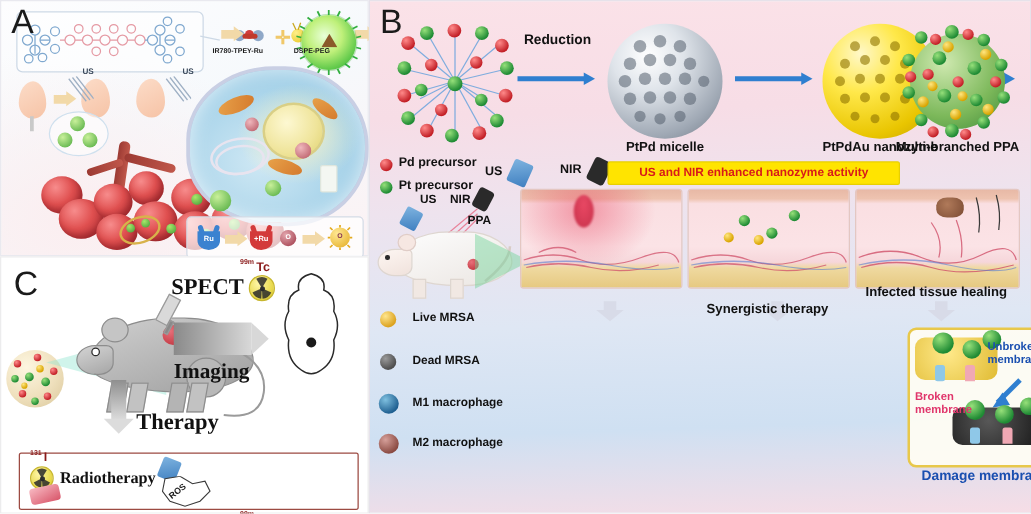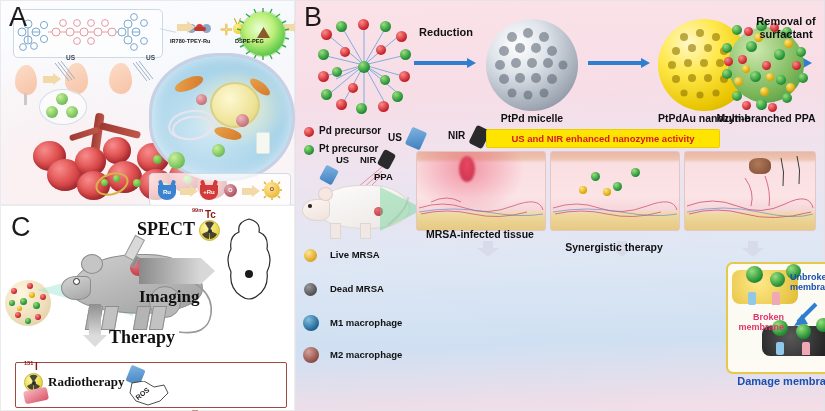--- a/index.html
+++ b/index.html
@@ -550,21 +550,20 @@
             <circle cx="50" cy="59" r="4"></circle>
             <circle cx="66" cy="60" r="4"></circle>
           <circle cx="26" cy="74" r="3.6"></circle>
             <circle cx="42" cy="76" r="3.6"></circle>
             <circle cx="58" cy="74" r="3.6"></circle>
         </g>
       </svg>
     </div>
     <div class="tc" style="left:356px;top:112px;width:104px;font-size:10.5px;color:#111;">PtPdAu nanozyme</div>
 
-    <div class="tc" style="left:450px;top:14px;width:80px;font-size:11px;color:#111;line-height:1.2;">Removal of surfactant</div>
     <div class="bArrow" style="left:460px;top:58px;width:56px;"></div>
 
     <div class="sphere" style="left:424px;top:18px;width:92px;height:92px;">
       <div style="position:absolute;inset:8px;border-radius:50%;
            background:radial-gradient(circle at 36% 30%,#cfe9b0,#7cb85a 60%,#3f8a3a 100%);"></div>
       <div class="ptDot" style="left:12px;top:6px;width:10px;height:10px;"></div>
       <div class="ptDot" style="left:36px;top:1px;width:11px;height:11px;"></div>
       <div class="ptDot" style="left:62px;top:8px;width:10px;height:10px;"></div>
       <div class="ptDot" style="left:76px;top:28px;width:10px;height:10px;"></div>
       <div class="ptDot" style="left:78px;top:54px;width:10px;height:10px;"></div>
@@ -651,21 +650,20 @@
         <g stroke="#d0506a" stroke-width="1" fill="none" opacity=".75">
           <path d="M2 56 Q26 48 48 56 T96 54 T126 58"></path>
           <path d="M4 62 Q30 56 56 62 T110 60"></path>
           <path d="M14 50 Q30 42 44 50"></path>
         </g>
         <g stroke="#5a7fd0" stroke-width="1" fill="none" opacity=".6">
           <path d="M2 60 Q36 54 70 60 T126 62"></path>
         </g>
       </svg>
     </div>
-    <div class="tc" style="left:116px;top:228px;width:136px;font-size:10.5px;color:#111;">MRSA-infected tissue</div>
 
     <div class="tissue" style="left:254px;top:150px;width:128px;height:78px;">
       <div class="ptDot" style="left:40px;top:20px;width:9px;height:9px;"></div>
       <div class="ptDot" style="left:62px;top:30px;width:9px;height:9px;"></div>
       <div class="ptDot" style="left:80px;top:16px;width:9px;height:9px;"></div>
       <div class="auDot" style="left:52px;top:36px;width:8px;height:8px;"></div>
       <div class="auDot" style="left:28px;top:34px;width:8px;height:8px;"></div>
       <svg width="128" height="78" style="position:absolute;left:0;top:0;">
         <g stroke="#d0506a" stroke-width="1" fill="none" opacity=".75">
           <path d="M2 56 Q26 48 48 56 T96 54 T126 58"></path>
@@ -690,20 +688,21 @@
         </g>
         <g stroke="#5a7fd0" stroke-width="1" fill="none" opacity=".6">
           <path d="M2 60 Q38 52 74 60 T128 62"></path>
         </g>
         <g stroke="#3a3a3a" stroke-width="1" fill="none">
           <path d="M96 6 Q100 20 98 34"></path>
             <path d="M112 4 Q116 18 114 32"></path>
         </g>
       </svg>
     </div>
+    <div class="tc" style="left:384px;top:228px;width:138px;font-size:10.5px;color:#111;">Infected tissue healing</div>
 
     <div style="position:absolute;left:8px;top:246px;">
       <div class="legDot" style="left:0;top:2px;width:13px;height:13px;
            background:radial-gradient(circle at 34% 30%,#ffe68f,#dca320 70%);"></div>
       <div class="t" style="left:26px;top:3px;font-size:9.5px;color:#111;">Live MRSA</div>
       <div class="legDot" style="left:0;top:36px;width:13px;height:13px;
            background:radial-gradient(circle at 34% 30%,#9a9a9a,#4f4f4f 70%);"></div>
       <div class="t" style="left:26px;top:37px;font-size:9.5px;color:#111;">Dead MRSA</div>
       <div class="legDot" style="left:-1px;top:68px;width:16px;height:16px;
            background:radial-gradient(circle at 34% 30%,#7fc0e0,#1f5f90 72%);"></div>
@@ -732,21 +731,21 @@
       <div class="ptDot" style="left:18px;top:2px;width:17px;height:17px;"></div>
       <div class="ptDot" style="left:42px;top:8px;width:15px;height:15px;"></div>
       <div class="ptDot" style="left:58px;top:0px;width:15px;height:15px;"></div>
       <div class="probe" style="left:20px;top:28px;width:8px;height:13px;background:#8fc8e8;"></div>
       <div class="laser" style="left:44px;top:28px;width:8px;height:13px;background:#f0a8b4;"></div>
       <div class="t" style="left:62px;top:8px;font-size:9px;color:#1a4fb0;line-height:1.15;white-space:normal;width:58px;">Unbroken membrane</div>
       <svg width="40" height="26" style="position:absolute;left:62px;top:38px;">
         <path d="M26 2 L8 20" stroke="#2f7fd0" stroke-width="4" fill="none"></path>
         <path d="M12 12 L4 24 L18 22 Z" fill="#2f7fd0"></path>
       </svg>
-      <div class="t" style="left:4px;top:48px;font-size:9px;color:#e0356b;line-height:1.15;white-space:normal;width:52px;text-align:right;">Broken membrane</div>
+      <div class="t" style="left:4px;top:48px;font-size:9px;color:#e0356b;line-height:1.15;white-space:normal;width:52px;">Broken membrane</div>
       <div style="position:absolute;left:34px;top:62px;width:72px;height:30px;border-radius:8px;
            background:radial-gradient(circle at 40% 35%,#585858,#161616);"></div>
       <div class="ptDot" style="left:44px;top:56px;width:16px;height:16px;"></div>
       <div class="ptDot" style="left:68px;top:60px;width:15px;height:15px;"></div>
       <div class="ptDot" style="left:88px;top:54px;width:14px;height:14px;"></div>
       <div class="probe" style="left:48px;top:78px;width:8px;height:13px;background:#8fc8e8;"></div>
       <div class="laser" style="left:74px;top:78px;width:8px;height:13px;background:#f0a8b4;"></div>
     </div>
     <div class="tc" style="left: 430px; top: 375px; width: 124px; font-size: 11px; color: rgb(26, 79, 176);">Damage membrane</div>
 

